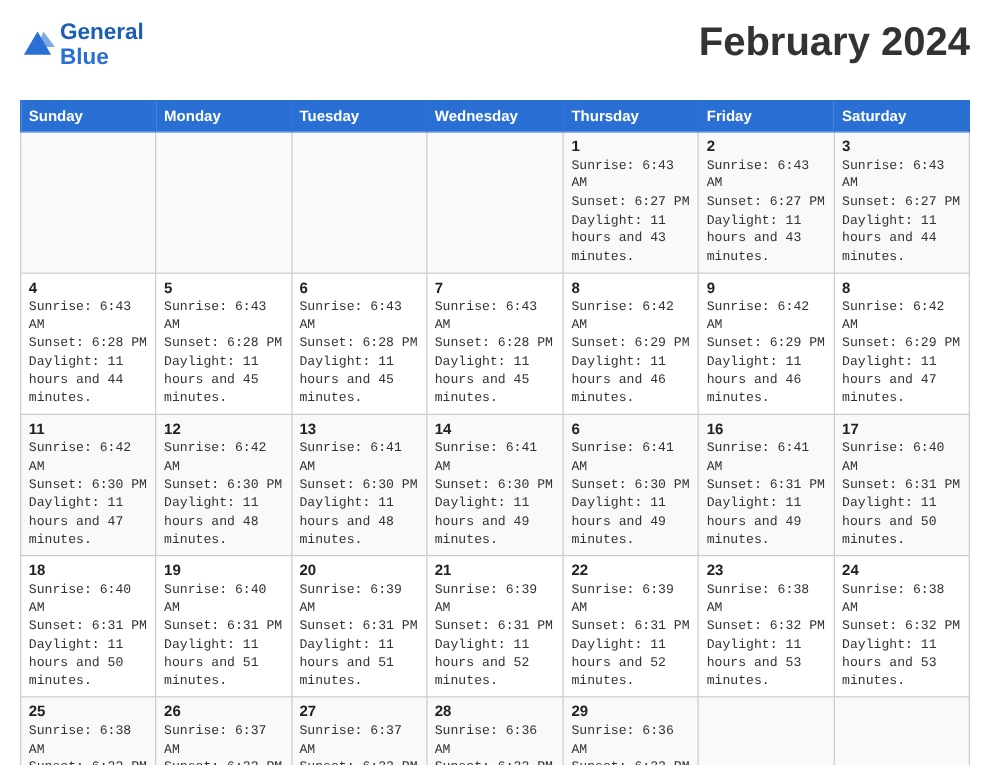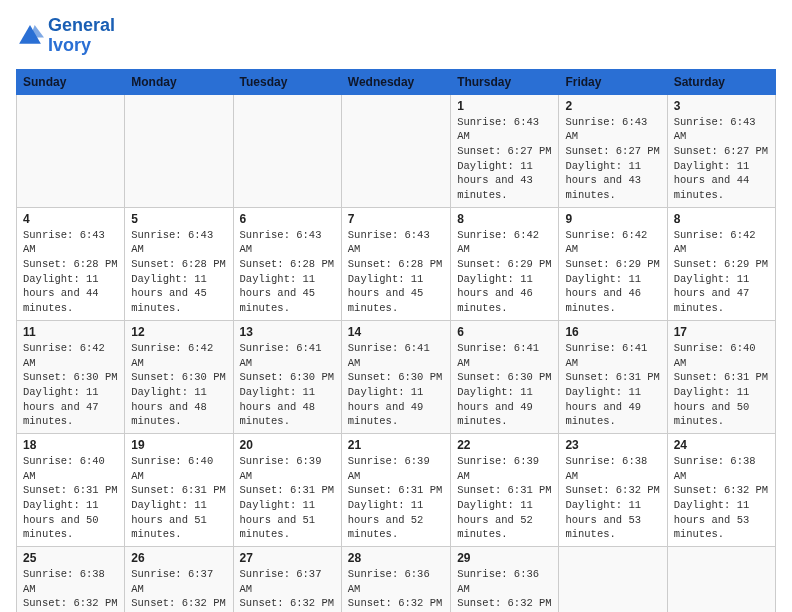--- a/index.html
+++ b/index.html
@@ -7,21 +7,21 @@
       font-family: Arial, sans-serif;
       background: #fff;
       width: 792px;
       min-height: 612px;
       padding: 16px;
     }
     .header {
       display: flex;
       justify-content: space-between;
       align-items: flex-start;
-      margin-bottom: 13px;
+      margin-bottom: 24px;
     }
     .logo {
       display: flex;
       align-items: center;
       gap: 4px;
     }
     .logo-text {
       font-size: 18px;
       font-weight: bold;
       color: #333;
@@ -47,21 +47,21 @@
       font-size: 14px;
       color: #555;
     }
     table {
       width: 100%;
       border-collapse: collapse;
       font-size: 11px;
     }
     thead tr th {
       background-color: #2a6fd4;
-      color: #0f172a;
+      color: #ffffff;
       text-align: left;
       padding: 5px 6px;
       font-size: 12px;
       font-weight: bold;
       border: 1px solid #2a6fd4;
     }
     tbody tr td {
       border: 1px solid #ccc;
       padding: 4px 6px;
       vertical-align: top;
@@ -92,24 +92,25 @@
 <body>
 
 <div class="header">
   <div class="logo">
     <svg class="logo-icon" viewBox="0 0 36 36">
       <polygon points="18,4 32,28 4,28" fill="#2a6fd4"></polygon>
       <polygon points="24,4 36,20 18,20" fill="#2a6fd4" opacity="0.6"></polygon>
     </svg>
     <div class="logo-text">
       <span>General</span><br>
-      <span style="color:#2a6fd4;">Ivory</span>
+      <span style="color:#2a6fd4;">Blue</span>
     </div>
   </div>
   <div class="title-block">
+    <div class="main-title">February 2024</div>
   </div>
 </div>
 
 <table>
   <thead>
     <tr>
     <th>Sunday</th>
         <th>Monday</th>
         <th>Tuesday</th>
         <th>Wednesday</th>

